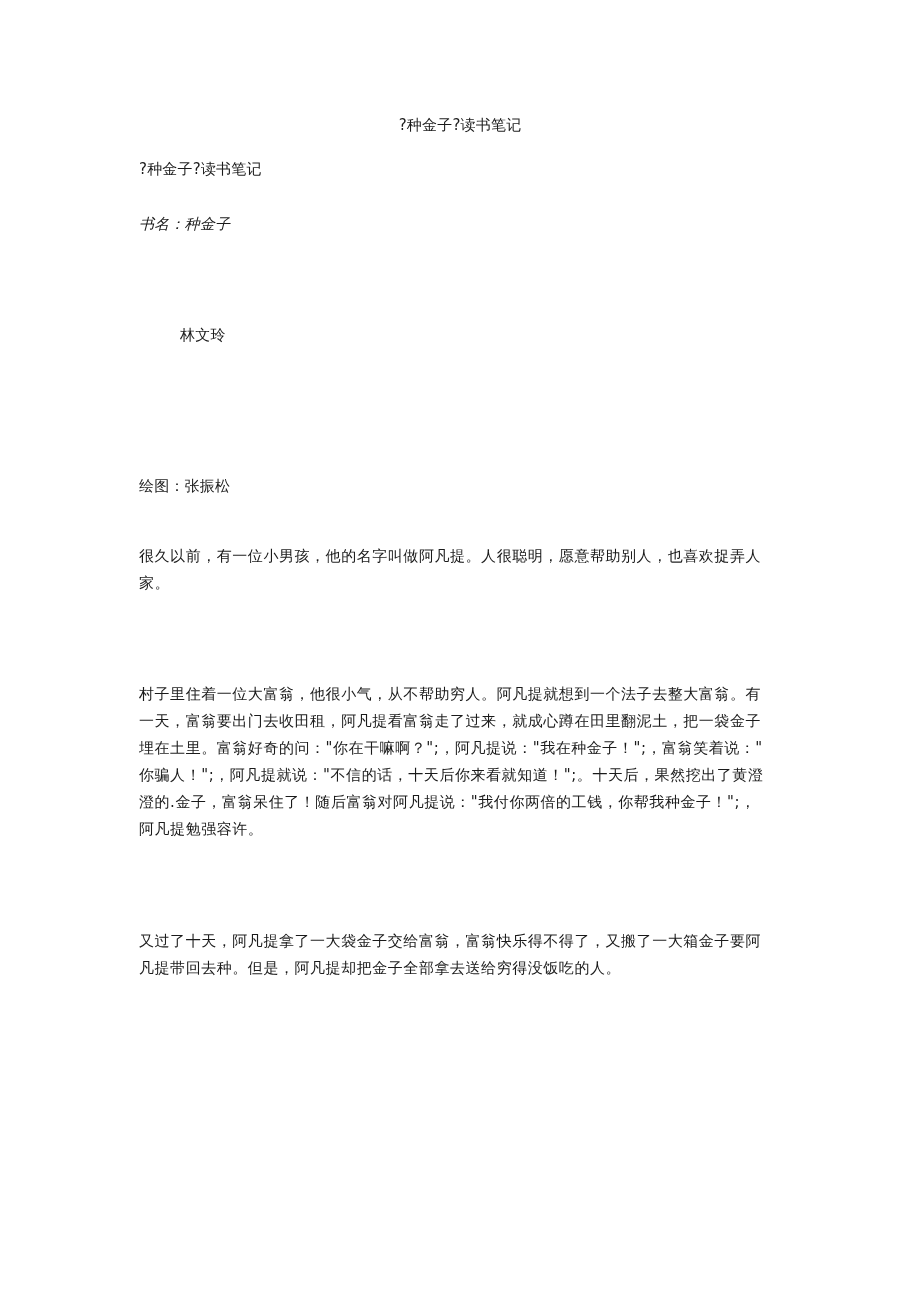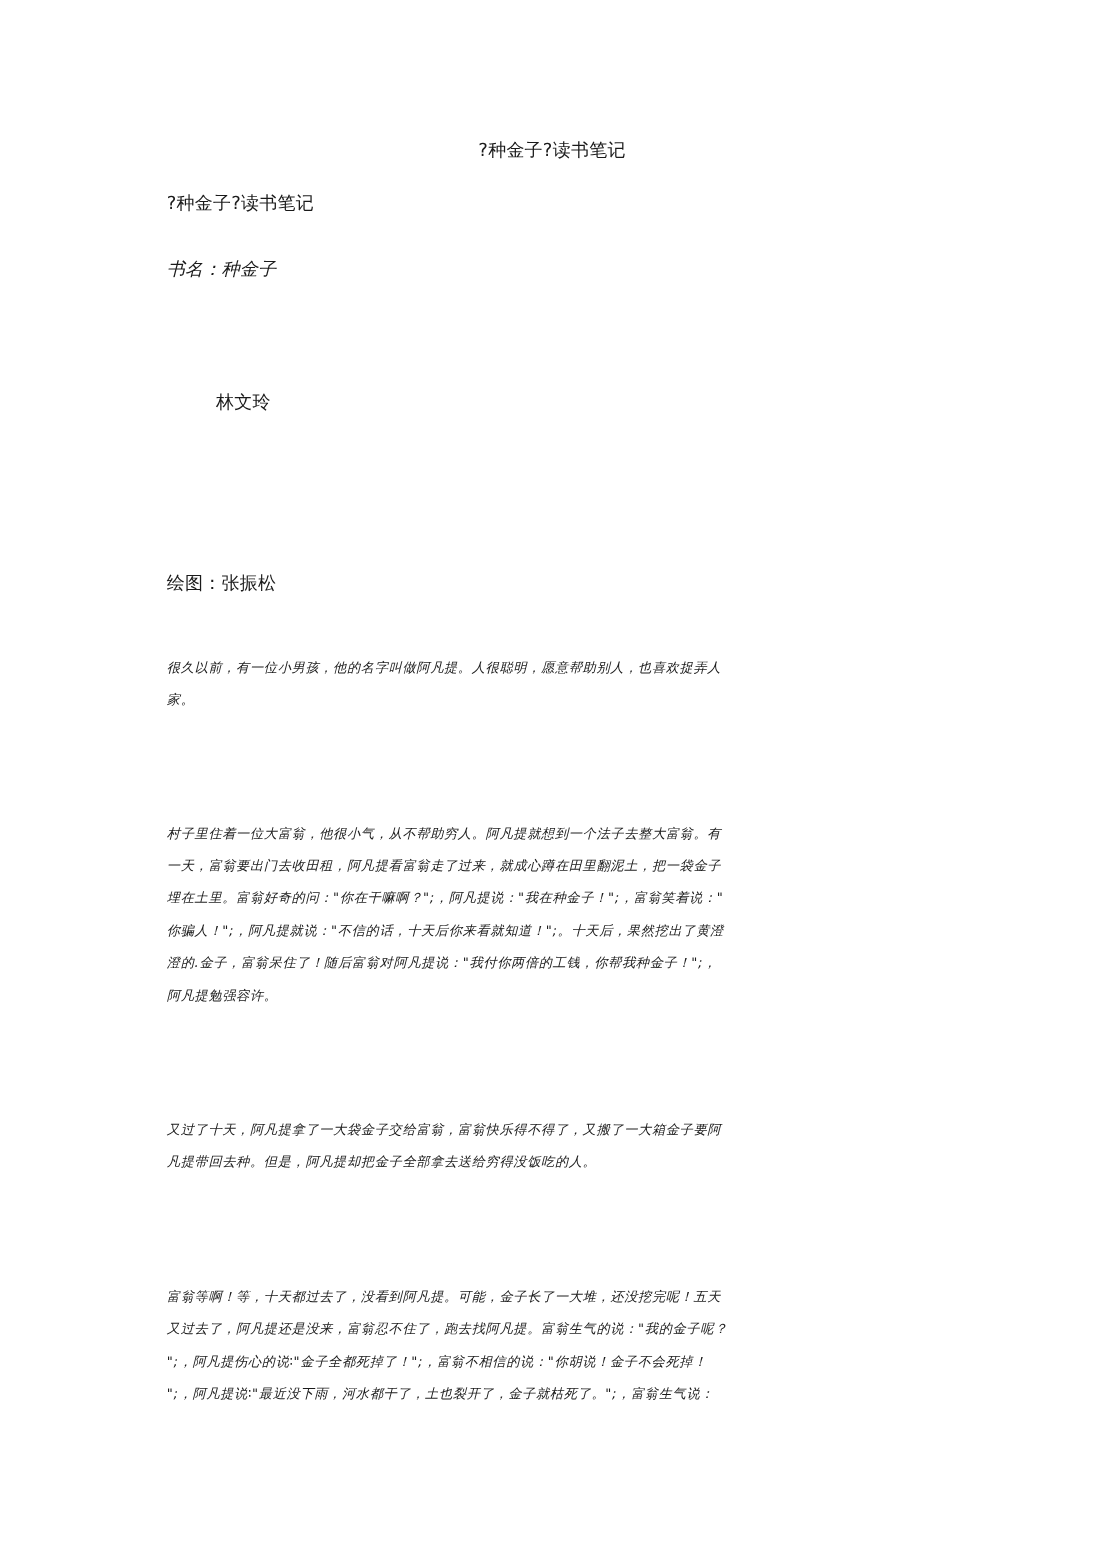--- a/index.html
+++ b/index.html
@@ -39,26 +39,25 @@
     }
     .left { left: 139px; }
     .indent { left: 180px; }
     .para {
       position: absolute;
       left: 139px;
       width: 650px;
     }
     .para .line {
       display: block;
-      font-size: 11px;
+      font-size: 15px;
       height: 27px;
       line-height: 27px;
       white-space: nowrap;
       letter-spacing: 0.55px;
-      font-style: italic;
     }
   </style>
 </head>
 <body>
 
 <div class="page">
 
   <div class="t doc-title">?种金子?读书笔记</div>
 
   <div class="t left" style="top:160px;">?种金子?读书笔记</div>
@@ -81,20 +80,14 @@
 
   <div class="para" style="top:681px;">
     <span class="line">村子里住着一位大富翁，他很小气，从不帮助穷人。阿凡提就想到一个法子去整大富翁。有</span>
     <span class="line">一天，富翁要出门去收田租，阿凡提看富翁走了过来，就成心蹲在田里翻泥土，把一袋金子</span>
     <span class="line">埋在土里。富翁好奇的问："你在干嘛啊？";，阿凡提说："我在种金子！";，富翁笑着说："</span>
     <span class="line">你骗人！";，阿凡提就说："不信的话，十天后你来看就知道！";。十天后，果然挖出了黄澄</span>
     <span class="line">澄的.金子，富翁呆住了！随后富翁对阿凡提说："我付你两倍的工钱，你帮我种金子！";，</span>
     <span class="line">阿凡提勉强容许。</span>
   </div>
 
-  <div class="para" style="top:1067px;">
-    <span class="line">富翁等啊！等，十天都过去了，没看到阿凡提。可能，金子长了一大堆，还没挖完呢！五天</span>
-    <span class="line">又过去了，阿凡提还是没来，富翁忍不住了，跑去找阿凡提。富翁生气的说："我的金子呢？</span>
-    <span class="line">";，阿凡提伤心的说∶"金子全都死掉了！";，富翁不相信的说："你胡说！金子不会死掉！</span>
-    <span class="line">";，阿凡提说∶"最近没下雨，河水都干了，土也裂开了，金子就枯死了。";，富翁生气说：</span>
-  </div>
 
 </div>
 
 </body></html>

